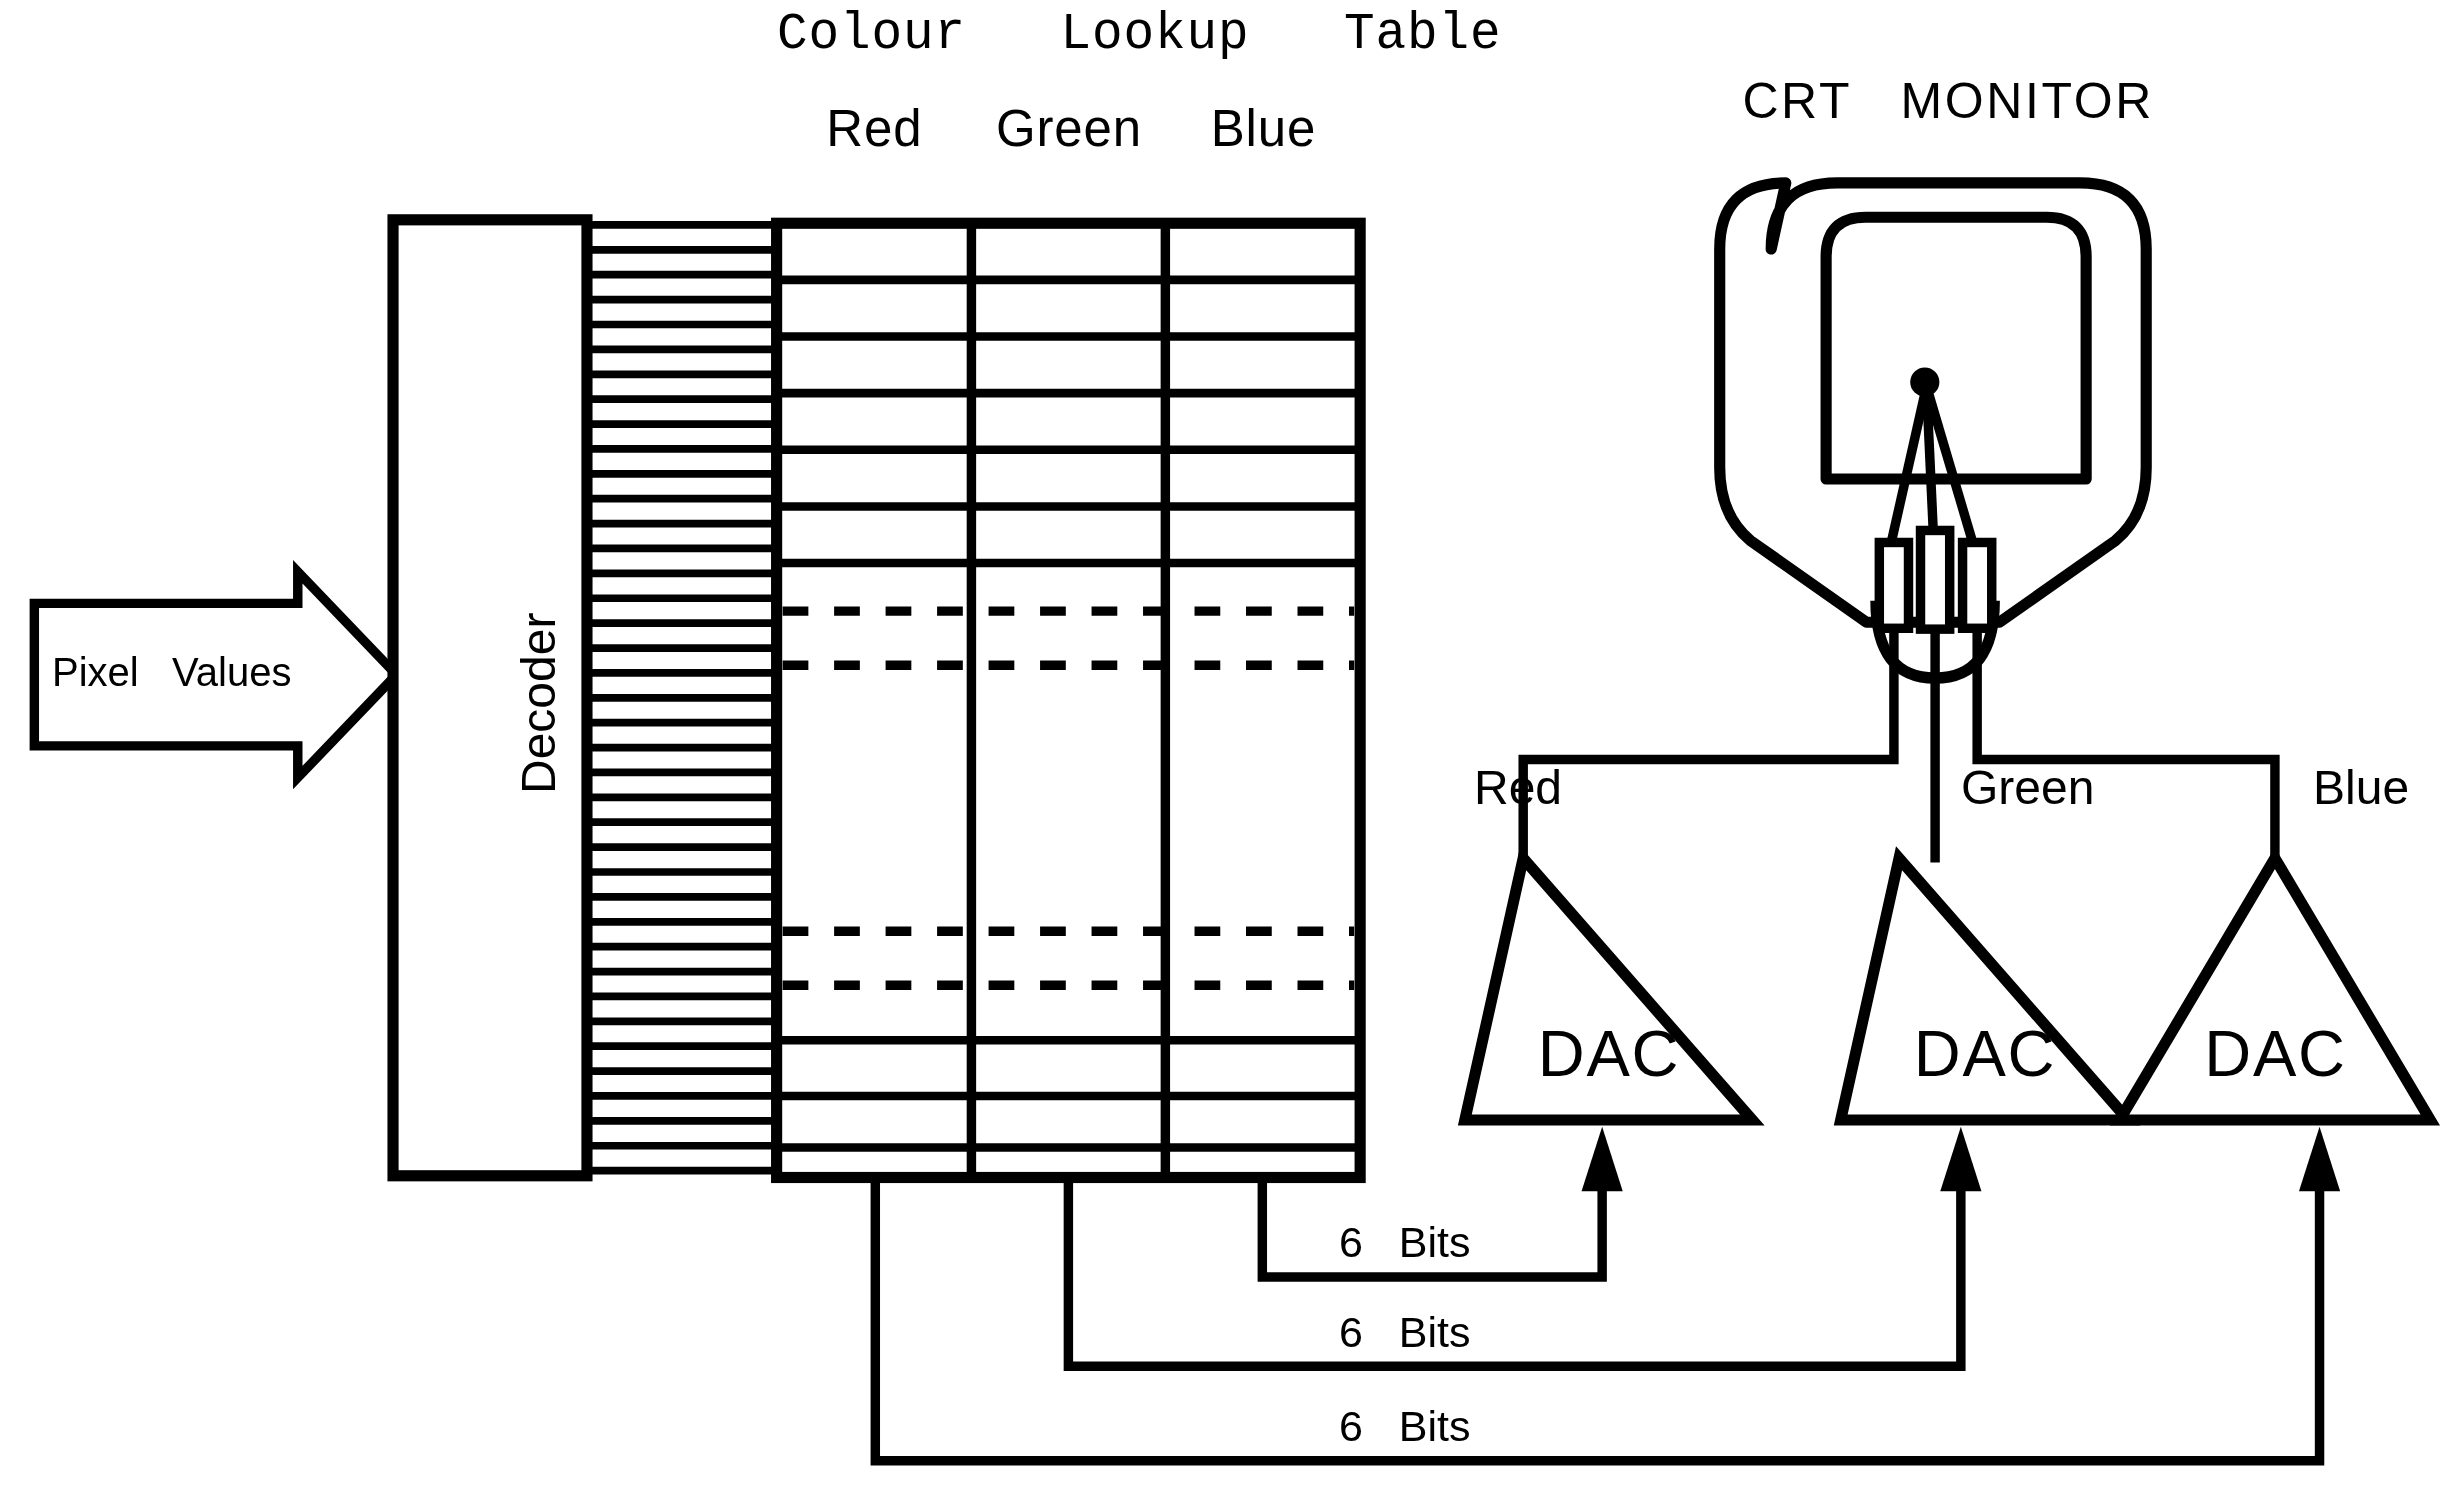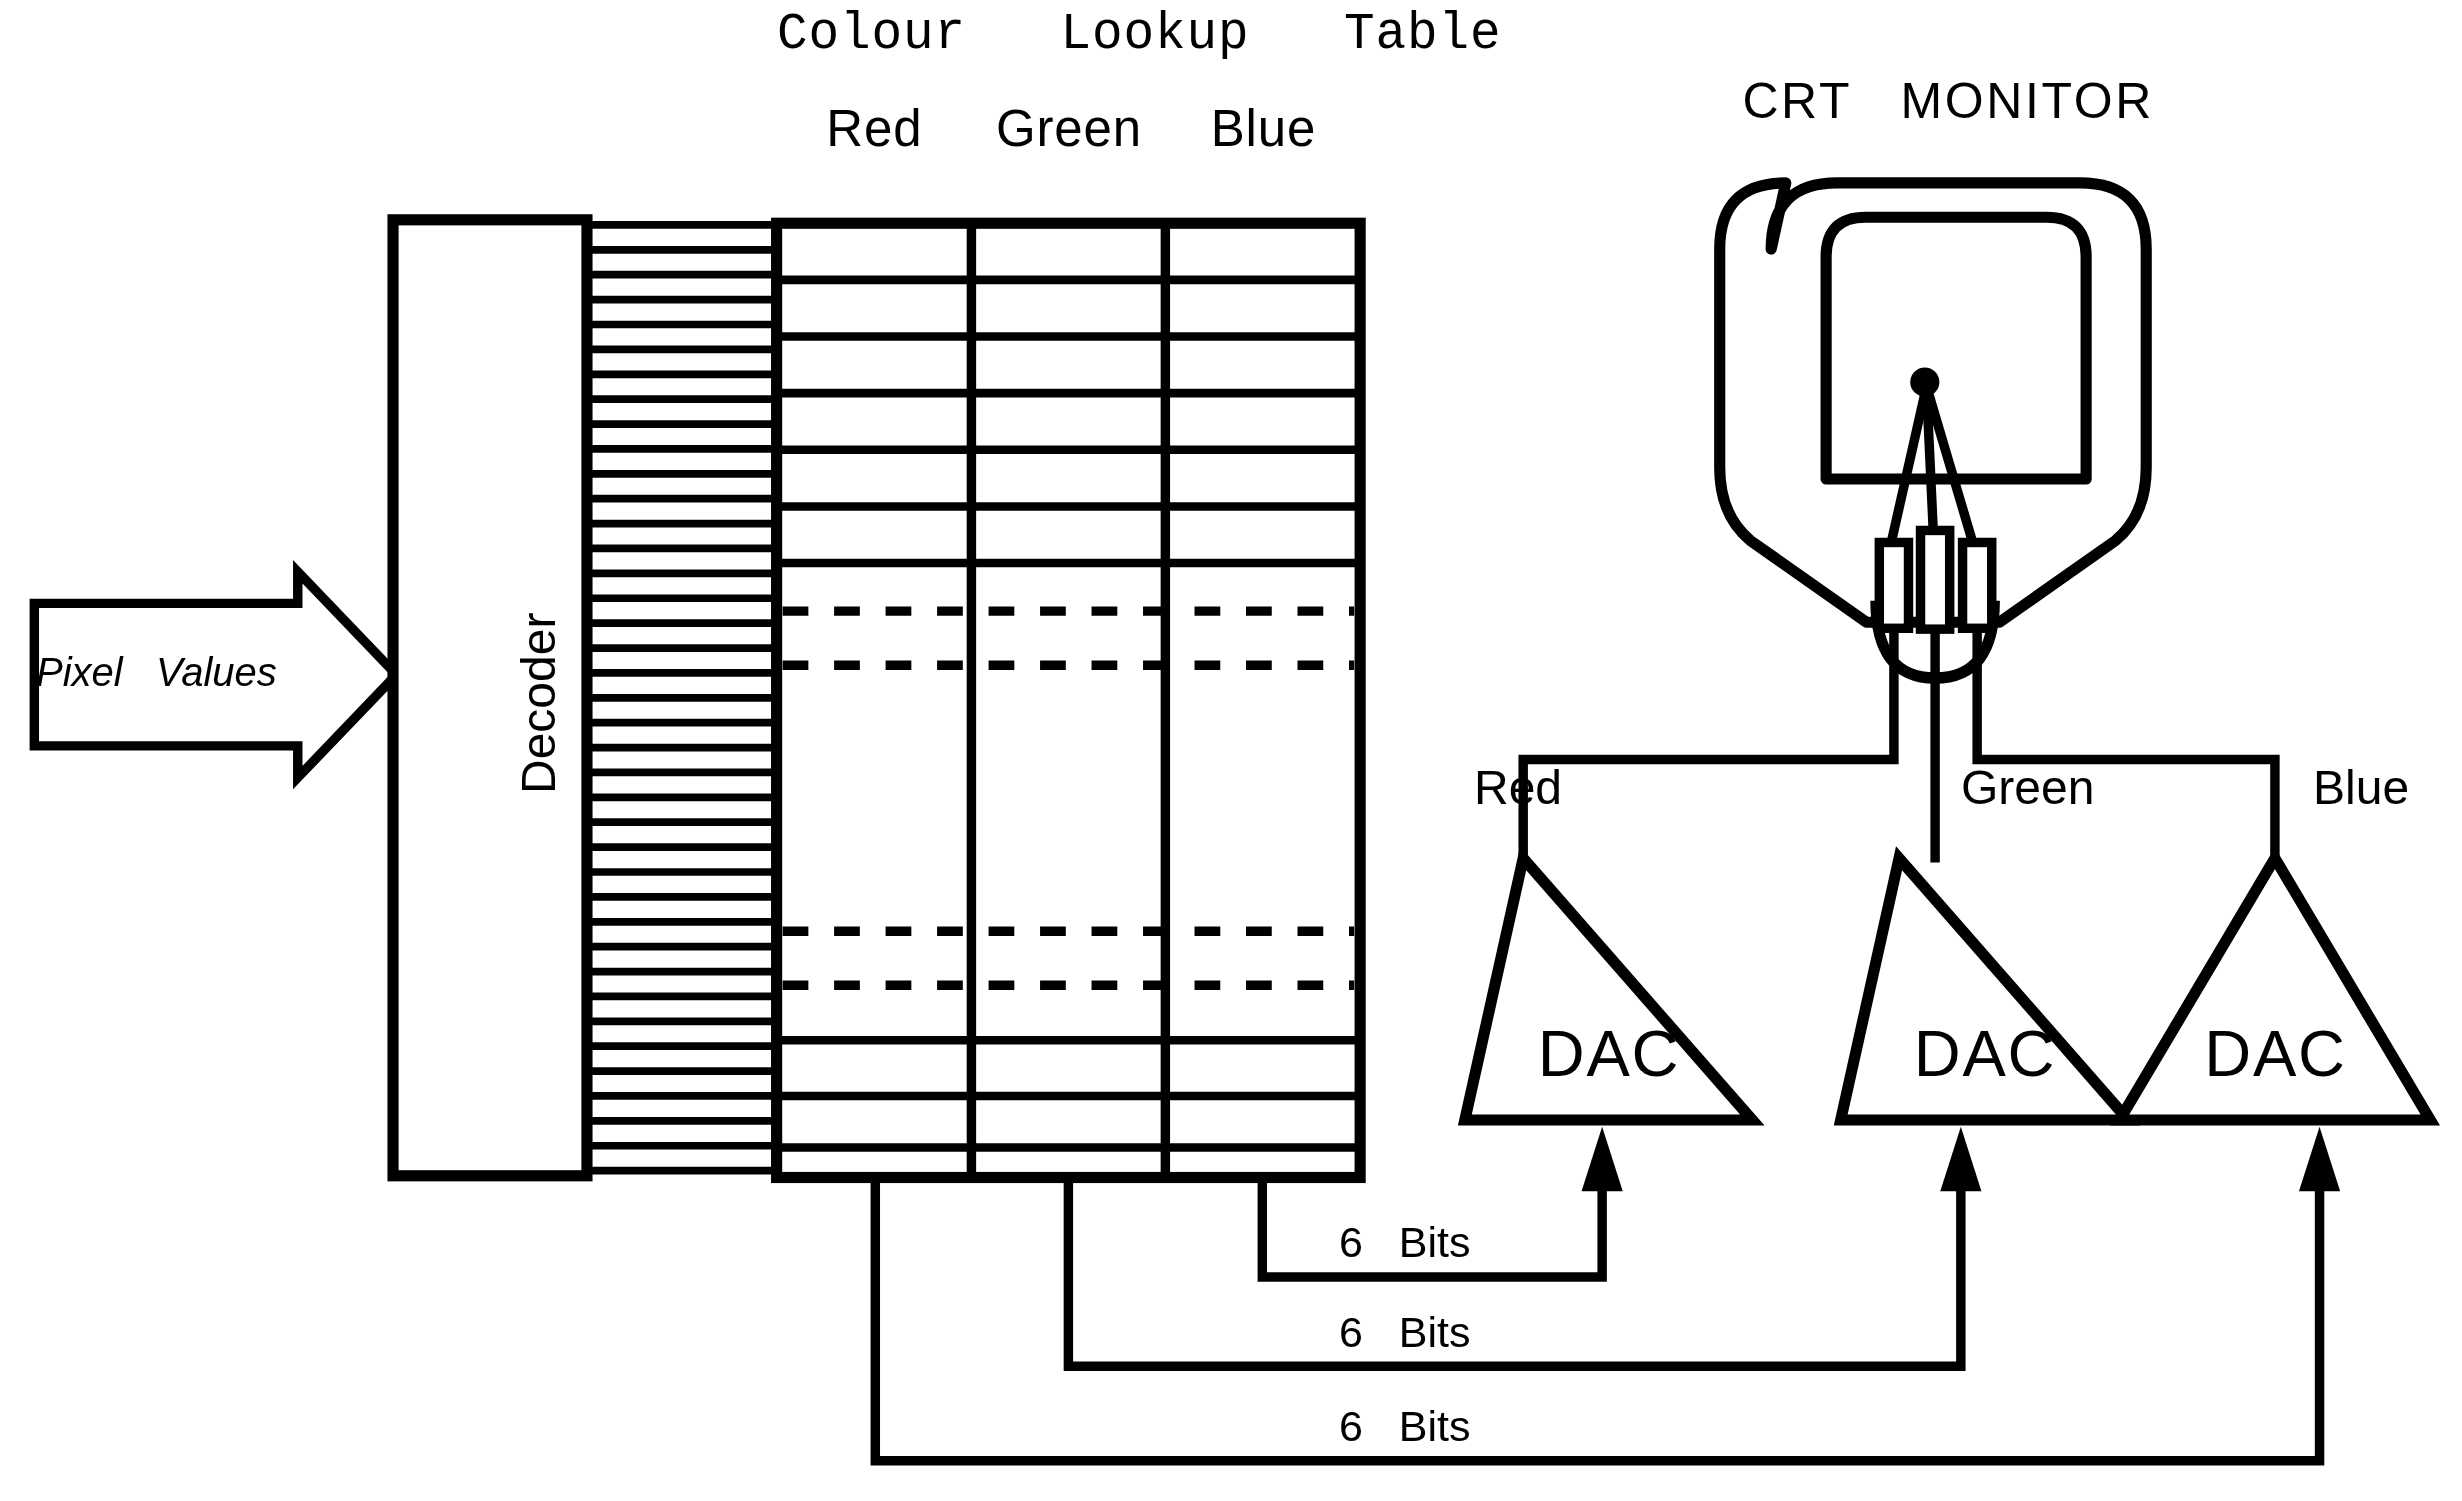--- a/index.html
+++ b/index.html
@@ -193,21 +193,21 @@
     </g>
 
   </svg>
 
   <div class="lbl t-title" style="left:777px; top:8.6px; width:584px; text-align:center;">Colour   Lookup   Table</div>
 
   <div class="lbl t-col" style="left:777px; top:103px; width:195px; text-align:center;">Red</div>
   <div class="lbl t-col" style="left:972px; top:103px; width:194px; text-align:center;">Green</div>
   <div class="lbl t-col" style="left:1166px; top:103px; width:195px; text-align:center;">Blue</div>
 
-  <div class="lbl t-pixel" style="left:36px; top:652px;font-style:italic;">Pixel   Values</div>
+  <div class="lbl t-pixel" style="left:52px; top:652px;">Pixel   Values</div>
 
   <div class="lbl t-decoder" style="left:515px; top:794px;">Decoder</div>
 
   <div class="lbl t-crt" style="left:1725px; top:76px; width:429px; text-align:right;">CRT   MONITOR</div>
 
   <div class="lbl t-beam" style="left:1474px; top:764px;">Red</div>
   <div class="lbl t-beam" style="left:1961px; top:764px;">Green</div>
   <div class="lbl t-beam" style="left:2313px; top:764px;">Blue</div>
 
   <div class="lbl t-dac" style="left:1465px; top:1021px; width:288px; text-align:center;">DAC</div>

